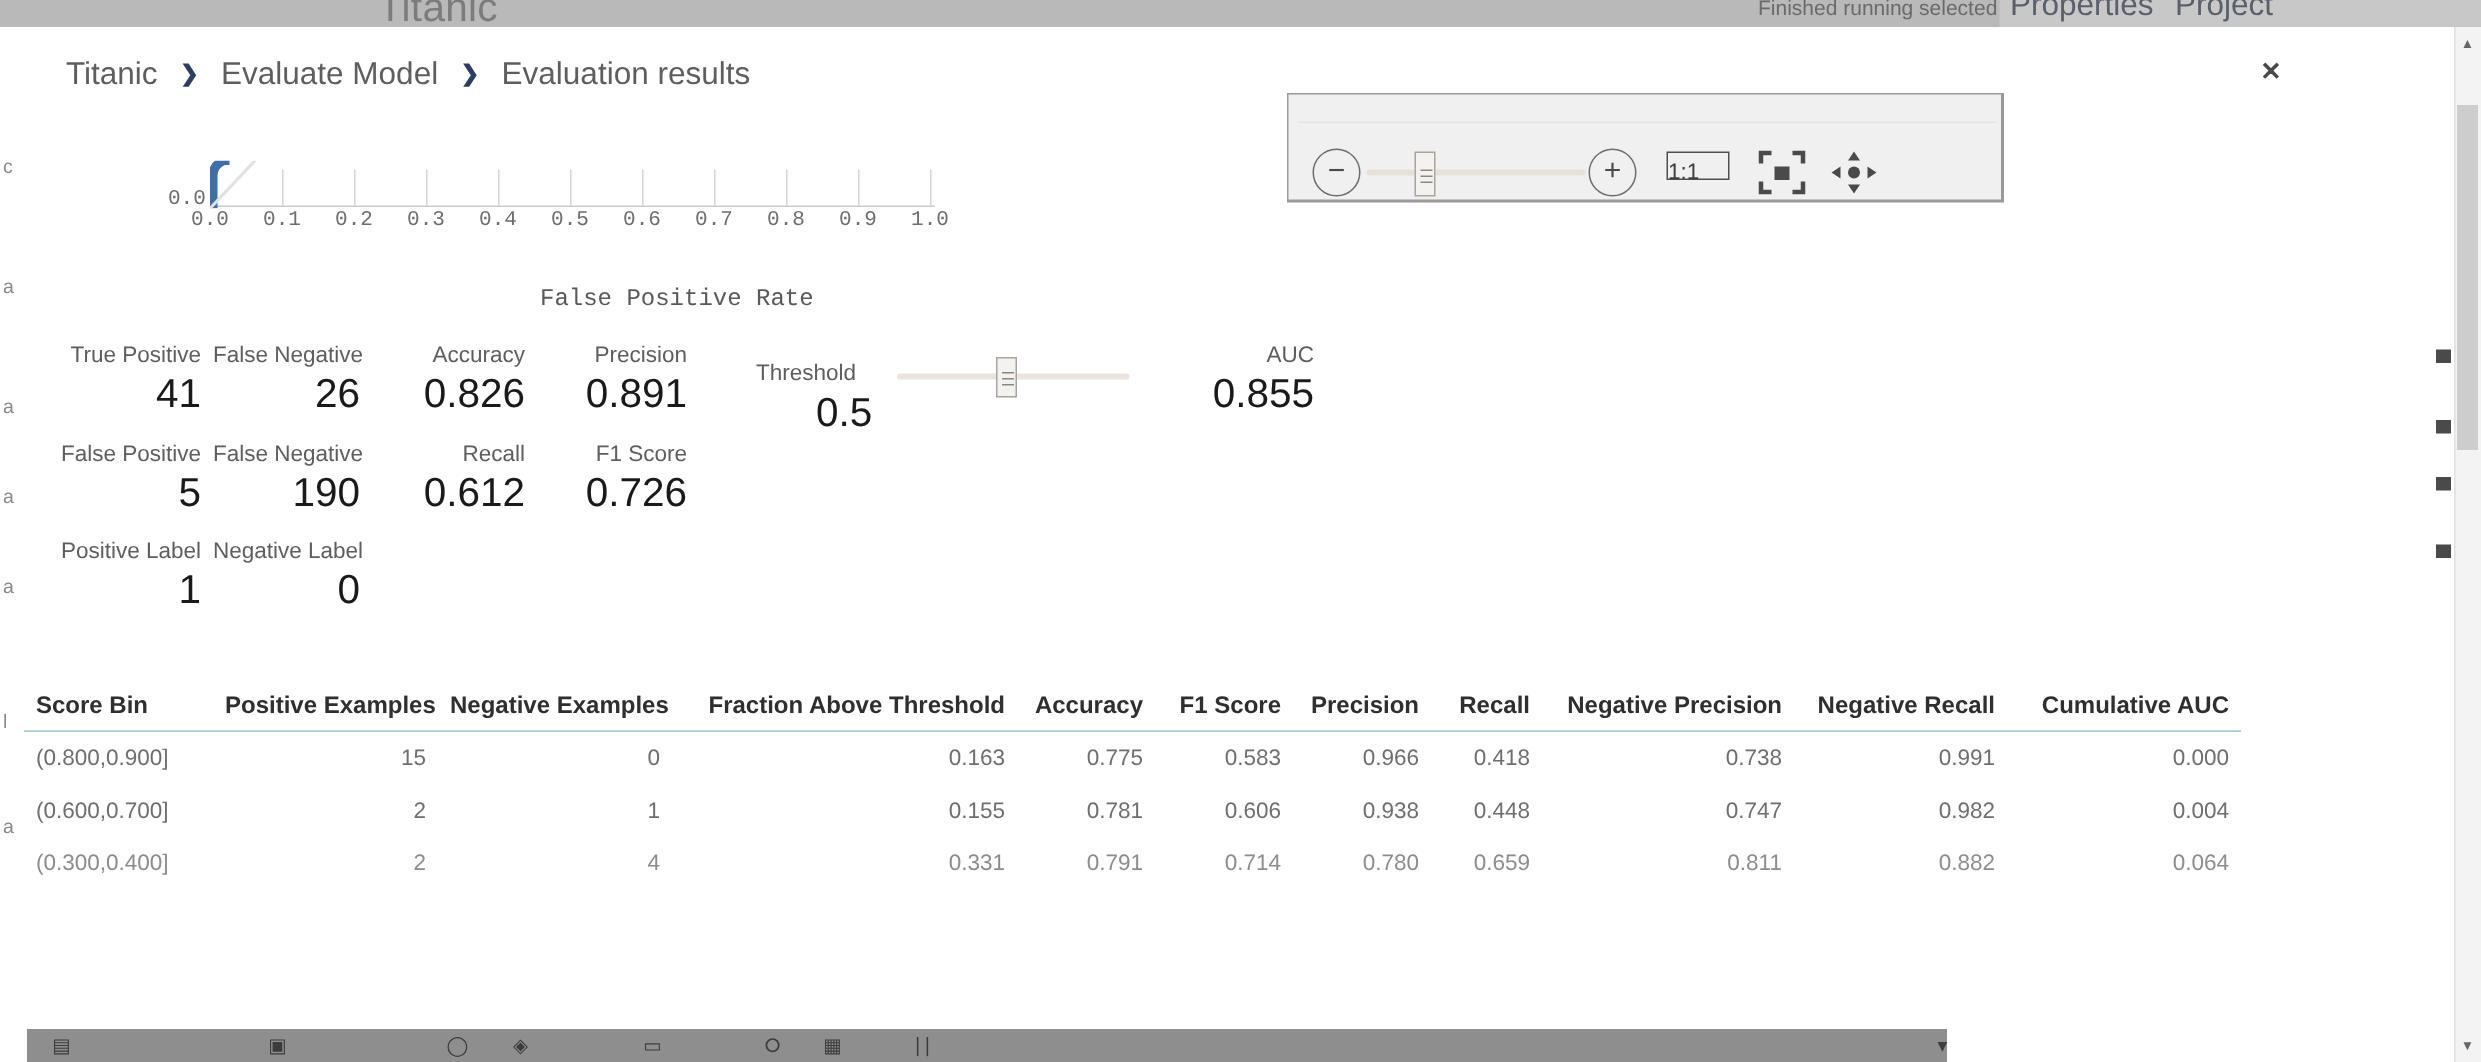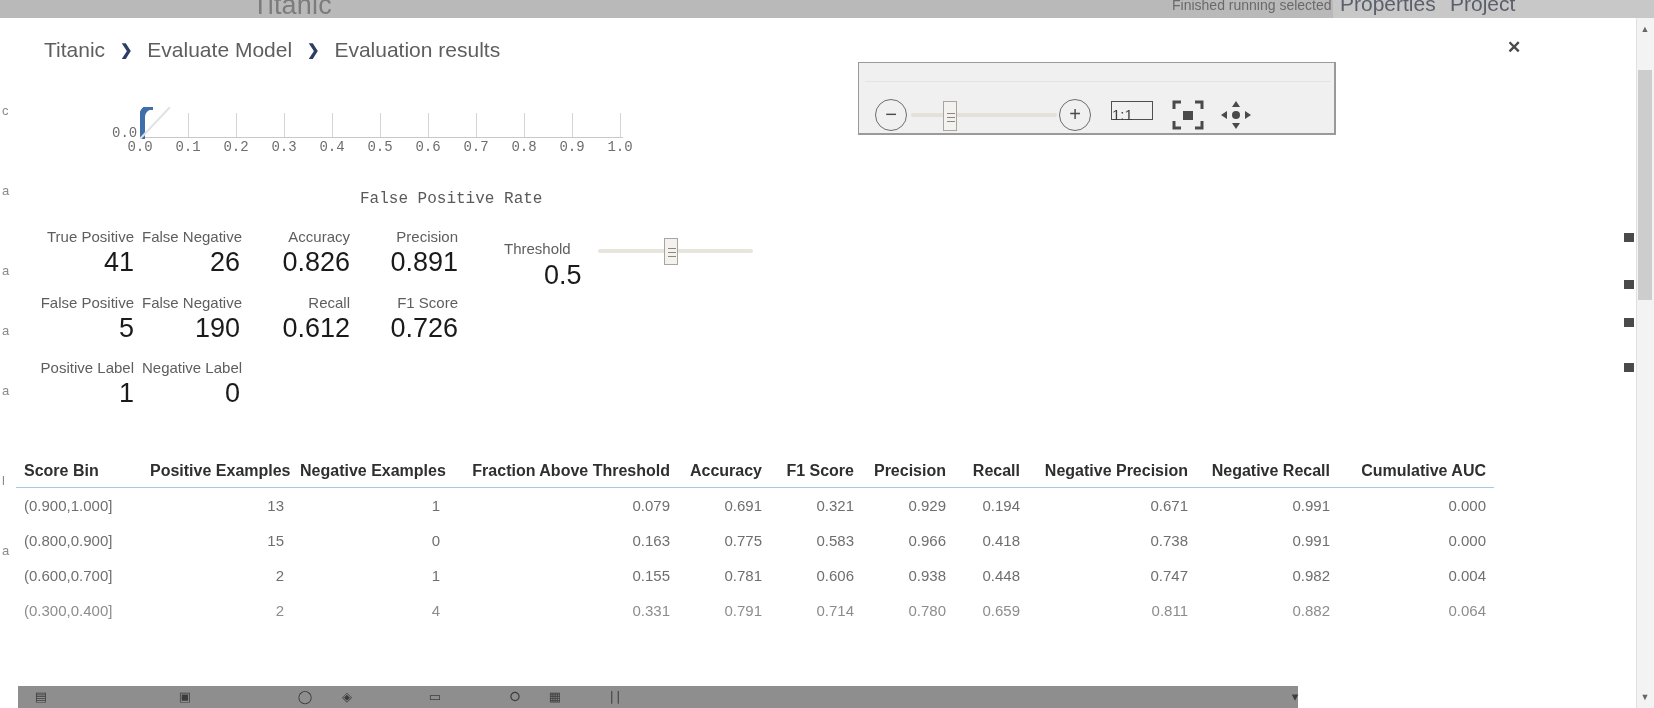--- a/index.html
+++ b/index.html
@@ -365,20 +365,24 @@
     <div class="thr-lab">Threshold</div>
     <div class="thr-val">0.5</div>
     <div class="thr-track"></div>
     <div class="thr-thumb">
       <i style="top:9px"></i>
         <i style="top:13px"></i>
         <i style="top:17px"></i>
     </div>
   </div>
 
+  <div class="auc-wrap">
+    <div class="m-lab">AUC</div>
+    <div class="m-val">0.855</div>
+  </div>
 
   <div class="tbl">
     <table>
       <colgroup>
         <col class="col-bin">
           <col class="col-pos">
           <col class="col-neg">
           <col class="col-frac">
         <col class="col-acc">
           <col class="col-f1">
@@ -397,33 +401,20 @@
           <th>Accuracy</th>
           <th>F1 Score</th>
           <th>Precision</th>
           <th>Recall</th>
           <th>Negative Precision</th>
           <th>Negative Recall</th>
           <th>Cumulative AUC</th>
         </tr>
       </thead>
       <tbody>
-        <tr>
-          <td class="first">(0.900,1.000]</td>
-          <td>13</td>
-          <td>1</td>
-          <td>0.079</td>
-          <td>0.691</td>
-          <td>0.321</td>
-          <td>0.929</td>
-          <td>0.194</td>
-          <td>0.671</td>
-          <td>0.991</td>
-          <td>0.000</td>
-        </tr>
         <tr>
           <td class="first">(0.800,0.900]</td>
           <td>15</td>
           <td>0</td>
           <td>0.163</td>
           <td>0.775</td>
           <td>0.583</td>
           <td>0.966</td>
           <td>0.418</td>
           <td>0.738</td>

